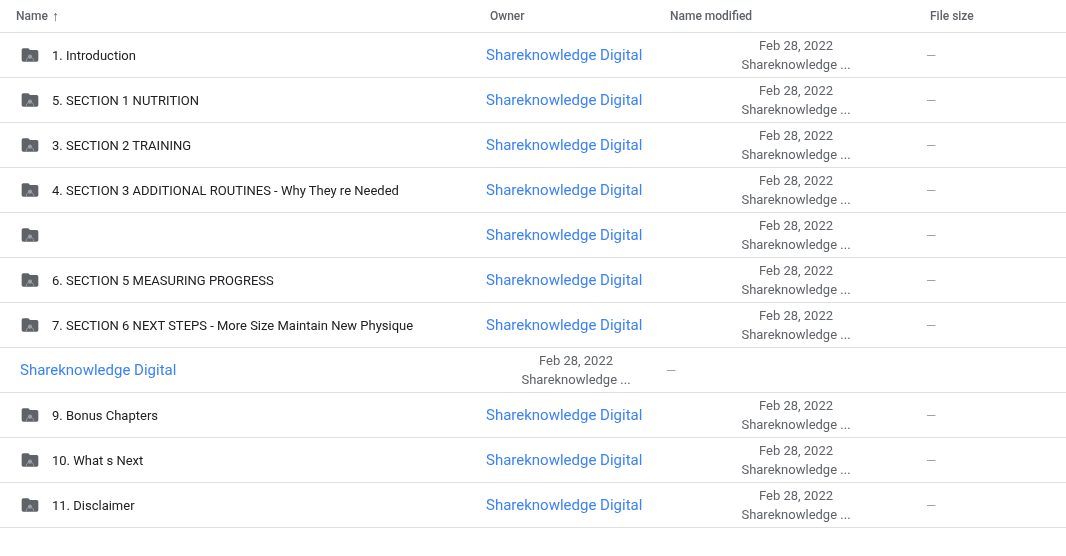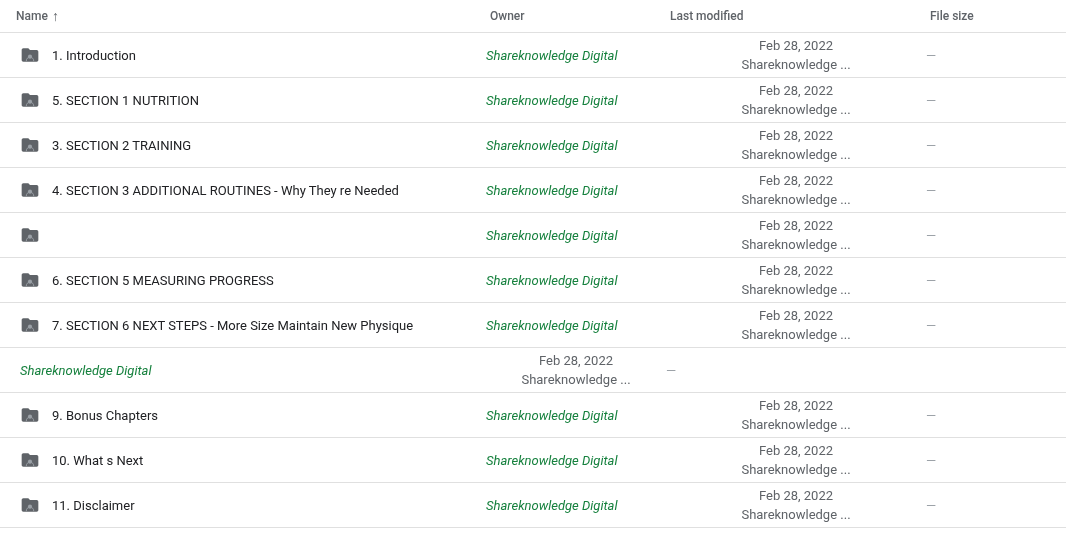--- a/index.html
+++ b/index.html
@@ -60,23 +60,22 @@
       height: 20px;
     }
     .file-name {
       font-size: 13px;
       color: #202124;
       white-space: nowrap;
       overflow: hidden;
       text-overflow: ellipsis;
     }
     .cell-owner {
-      font-size: 13px;
-      color: #15803d;
-      font-style: italic;
+      font-size: 15px;
+      color: #3b82f6;
     }
     .cell-modified {
       font-size: 13px;
       color: #5f6368;
       display: flex;
       align-items: center;
       gap: 4px;
       flex-direction: column;
     }
     .modified-date {
@@ -99,21 +98,21 @@
 </head>
 <body>
 
 <div class="table-container">
   <div class="table-header">
     <div class="header-name">
       <span>Name</span>
       <span class="sort-icon">↑</span>
     </div>
     <div>Owner</div>
-    <div>Last modified</div>
+    <div>Name modified</div>
     <div>File size</div>
   </div>
 
   <div id="table-body">
   <div class="table-row">
     <div class="cell-name">
       <div class="folder-icon">
         <svg viewBox="0 0 24 24" xmlns="http://www.w3.org/2000/svg" width="20" height="20">
           <path d="M10 4H4C2.89 4 2 4.89 2 6v12c0 1.1.89 2 2 2h16c1.1 0 2-.9 2-2V8c0-1.1-.9-2-2-2h-8l-2-2z" fill="#5f6368"></path>
           <circle cx="12" cy="14" r="2.5" fill="#9aa0a6"></circle>

